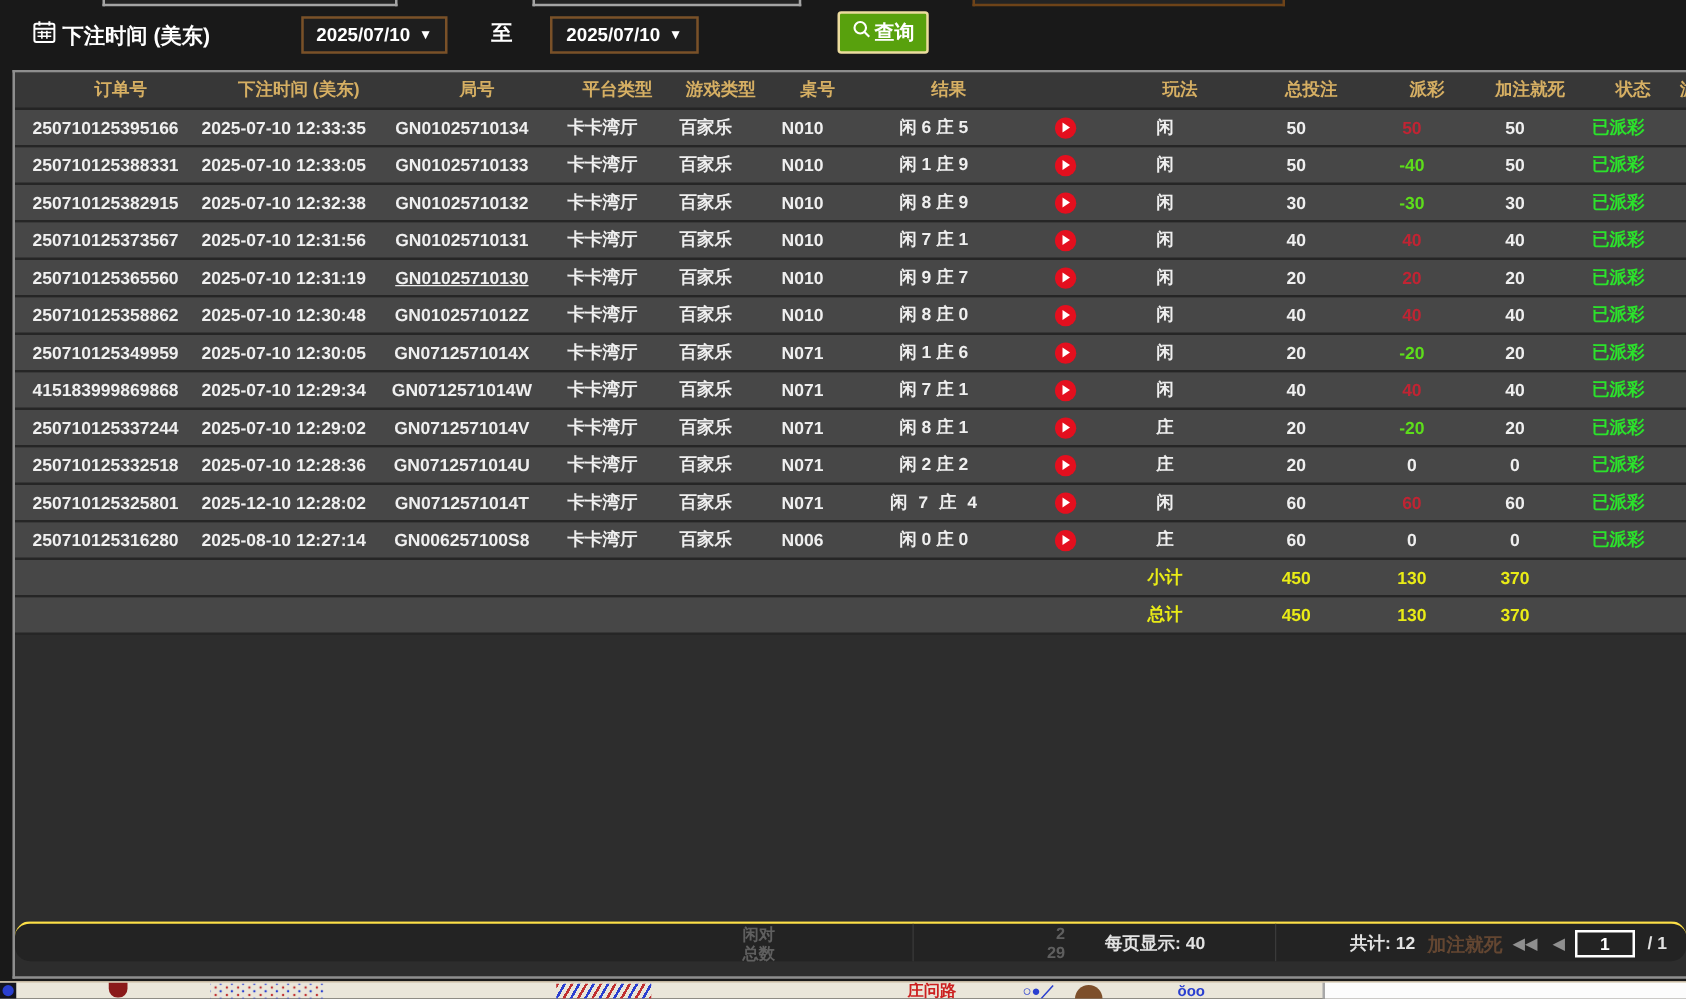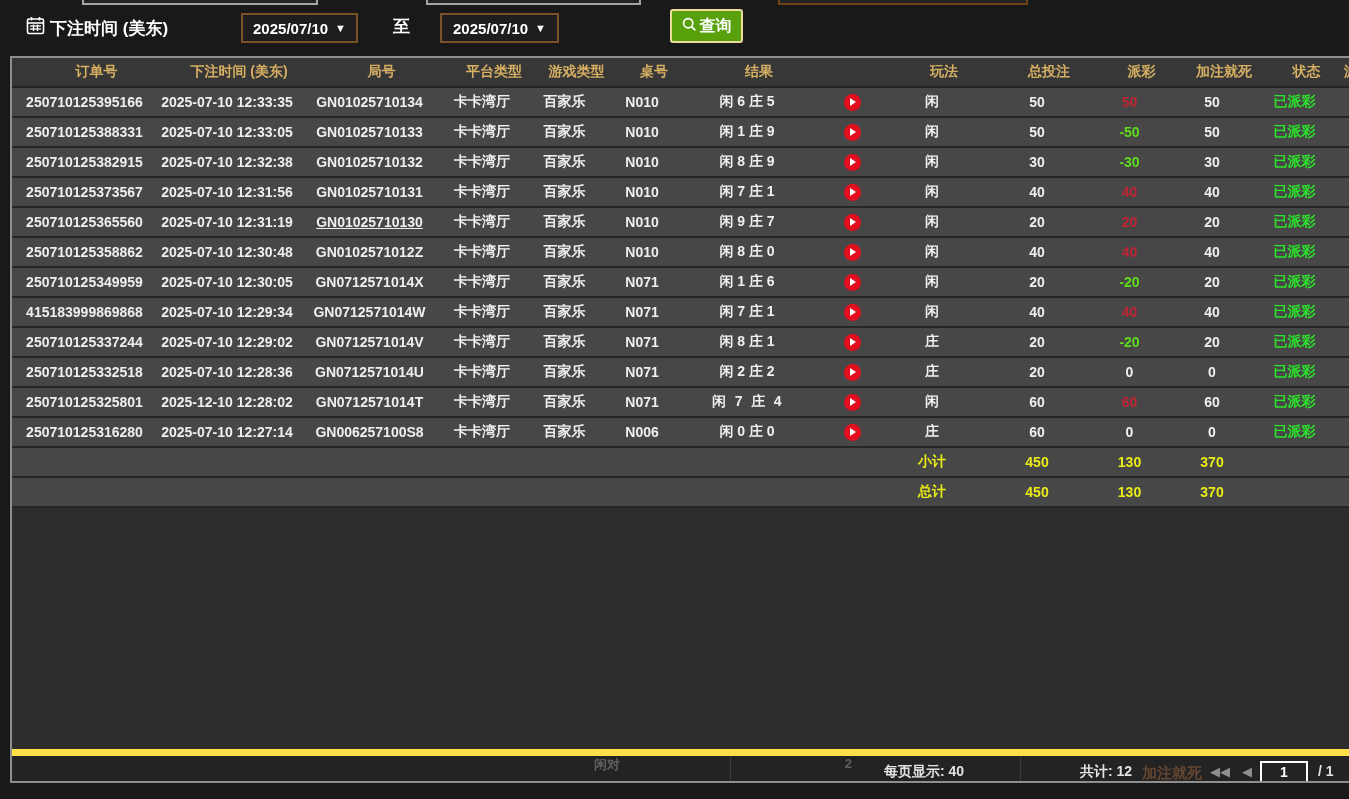--- a/index.html
+++ b/index.html
@@ -40,22 +40,22 @@
   .pos    { color:#c02433; }
   .neg    { color:#5ddd1b; }
   .status { color:#2be32b; }
   .yellow { color:#e9eb16; }
   .play-btn { width:17px; height:17px; border-radius:50%; background:#e40f1e;
               display:flex; align-items:center; justify-content:center; cursor:pointer; }
   .play-tri { width:0; height:0; border-left:6px solid #fff; border-top:4px solid transparent;
               border-bottom:4px solid transparent; margin-left:2px; }
 
   
-  .pagination { position:absolute; left:0; bottom:0; width:100%; height:32px; background:#232323;
-                border-top:7px solid #fde047; }
+  .pagination { position:absolute; left:0; bottom:12px; width:100%; height:32px; background:#232323;
+                border-top:2px solid #fde047;border-radius:12px; }
   .pg-sep { position:absolute; top:0; width:1px; height:100%; background:#3a3a3a; }
   .pg-text { position:absolute; top:7px; color:#e2e2e2; font-weight:bold; font-size:14px; z-index:2; }
   .pg-arrow { position:absolute; top:8px; color:#8f8f8f; font-size:13px; z-index:2; cursor:pointer; }
   .page-input { position:absolute; left:1248px; top:5px; width:48px; height:22px; background:transparent;
                 border:2px solid #ffffff; color:#fff; font-weight:bold; font-size:14px; text-align:center;
                 font-family:"Liberation Sans", sans-serif; z-index:2; }
   .ghost { position:absolute; color:#a9a9a9; opacity:.45; font-weight:bold; font-size:13px; z-index:1; }
   .ghost-row { left:582px; width:258px; display:flex; justify-content:space-between; }
   .ghost-red { left:1130px; top:8px; color:#6b4a33; opacity:.9; font-size:15px; }
 
@@ -169,21 +169,21 @@
           <div class="tcell" style="width: 85px;">百家乐</div>
           <div class="tcell" style="width: 70px;">N010</div>
           <div class="tcell" style="width: 140px;">闲 1 庄 9</div>
           <div class="tcell" style="width: 70px;">
             <div class="play-btn">
               <div class="play-tri"></div>
             </div>
           </div>
           <div class="tcell" style="width: 90px;">闲</div>
           <div class="tcell" style="width: 120px;">50</div>
-          <div class="tcell neg" style="width: 65px;">-50</div>
+          <div class="tcell neg" style="width: 65px;">-40</div>
           <div class="tcell" style="width: 100px;">50</div>
           <div class="tcell status" style="width: 65px;">已派彩</div>
           <div class="tcell" style="width: 24px;"></div>
         </div>
         <div class="trow">
           <div class="tcell" style="width: 145px;">250710125382915</div>
           <div class="tcell" style="width: 140px;">2025-07-10 12:32:38</div>
           <div class="tcell" style="width: 145px;">GN01025710132</div>
           <div class="tcell" style="width: 80px;">卡卡湾厅</div>
           <div class="tcell" style="width: 85px;">百家乐</div>
@@ -356,21 +356,21 @@
           </div>
           <div class="tcell" style="width: 90px;">闲</div>
           <div class="tcell" style="width: 120px;">60</div>
           <div class="tcell pos" style="width: 65px;">60</div>
           <div class="tcell" style="width: 100px;">60</div>
           <div class="tcell status" style="width: 65px;">已派彩</div>
           <div class="tcell" style="width: 24px;"></div>
         </div>
         <div class="trow">
           <div class="tcell" style="width: 145px;">250710125316280</div>
-          <div class="tcell" style="width: 140px;">2025-07-10 12:27:14</div>
+          <div class="tcell" style="width: 140px;">2025-08-10 12:27:14</div>
           <div class="tcell" style="width: 145px;">GN006257100S8</div>
           <div class="tcell" style="width: 80px;">卡卡湾厅</div>
           <div class="tcell" style="width: 85px;">百家乐</div>
           <div class="tcell" style="width: 70px;">N006</div>
           <div class="tcell" style="width: 140px;">闲 0 庄 0</div>
           <div class="tcell" style="width: 70px;">
             <div class="play-btn">
               <div class="play-tri"></div>
             </div>
           </div>
@@ -416,25 +416,45 @@
       </div>
 
     <div class="pagination">
       <div class="pg-sep" style="left:718px"></div>
       <div class="pg-sep" style="left:1008px"></div>
 
       <div class="ghost ghost-row" style="top:0px">
         <span>闲对</span>
         <span>2</span>
       </div>
+      <div class="ghost ghost-row" style="top:15px">
+        <span>总数</span>
+        <span>29</span>
+      </div>
       <div class="ghost ghost-red">加注就死</div>
 
       <div class="pg-text" style="left:872px">每页显示: 40</div>
       <div class="pg-text" style="left:1068px">共计: 12</div>
       <div class="pg-arrow" style="left:1198px">◀◀</div>
       <div class="pg-arrow" style="left:1230px">◀</div>
       <input class="page-input" value="1" style="">
       <div class="pg-text" style="left:1306px">/  1</div>
     </div>
   </div>
 
+  <div class="sliver">
+    <div class="sl-darkleft">
+        <div class="sl-bluedot"></div>
+      </div>
+    <div class="sl-redblob"></div>
+    <div class="sl-dots"></div>
+    <div class="sl-hatch"></div>
+    <div class="sl-red-text">庄问路</div>
+    <div class="sl-blue-text sl-b1">○●／</div>
+    <div class="sl-browncircle"></div>
+    <div class="sl-blue-text sl-b2">ŏoo</div>
+    <div class="sl-divider"></div>
+    <div class="sl-rightpanel">
+      
+    </div>
+  </div>
 
 </div>
 
 </body></html>

